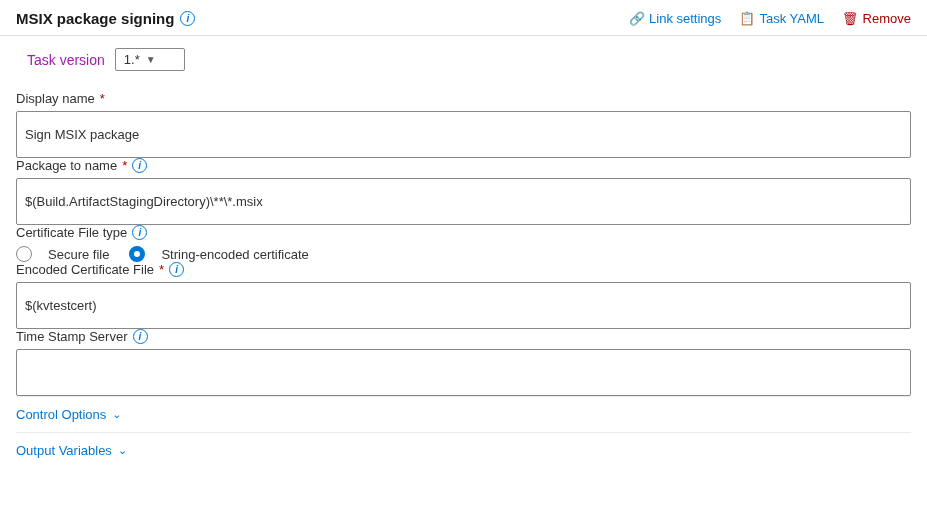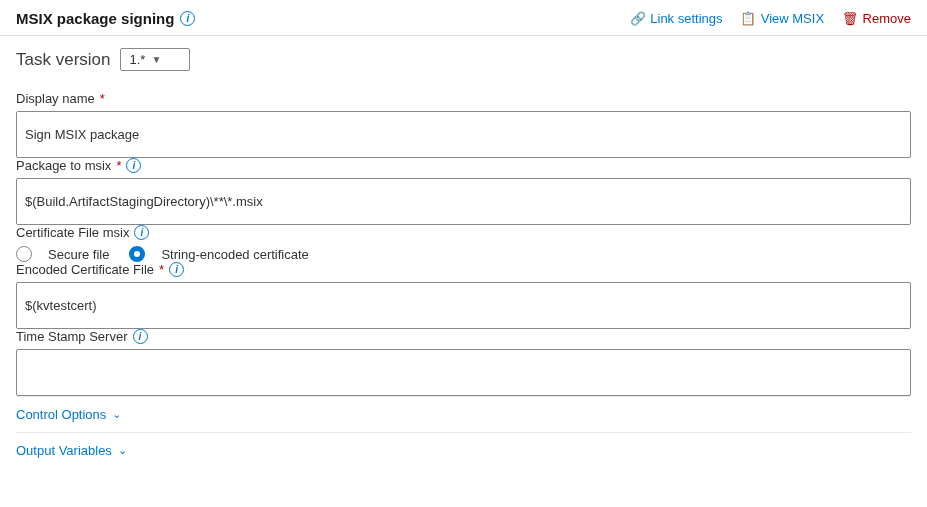--- a/index.html
+++ b/index.html
@@ -68,22 +68,23 @@
     }
 
     .task-version-row {
       display: flex;
       align-items: center;
       gap: 10px;
       margin-bottom: 20px;
     }
 
     .task-version-label {
-      font-size: 17px;
-      color: #404040;
+      font-size: 14px;
+      color: #a21caf;
+      margin-left: 11px;
     }
 
     .version-select {
       display: flex;
       align-items: center;
       border: 1px solid #8a8886;
       border-radius: 2px;
       padding: 3px 8px;
       cursor: pointer;
       background: #fff;
@@ -189,21 +190,21 @@
     <span class="header-title">MSIX package signing</span>
     <span class="info-icon">i</span>
   </div>
   <div class="header-right">
     <a class="header-action">
       <span>🔗</span>
       <span>Link settings</span>
     </a>
     <a class="header-action">
       <span>📋</span>
-      <span>View MSIX</span>
+      <span>Task YAML</span>
     </a>
     <a class="header-action" style="color:#a80000;">
       <span>🗑</span>
       <span>Remove</span>
     </a>
   </div>
 </div>
 
 <div class="content">
 
@@ -218,30 +219,30 @@
   <div class="field-group">
     <div class="field-label">
       <span>Display name</span>
       <span class="required-star">*</span>
     </div>
     <input type="text" class="field-input" value="Sign MSIX package" style="">
   </div>
 
   <div class="field-group">
     <div class="field-label">
-      <span>Package to msix</span>
+      <span>Package to name</span>
       <span class="required-star">*</span>
       <span class="info-icon">i</span>
     </div>
     <input type="text" class="field-input" value="$(Build.ArtifactStagingDirectory)\**\*.msix" style="">
   </div>
 
   <div class="field-group">
     <div class="field-label">
-      <span>Certificate File msix</span>
+      <span>Certificate File type</span>
       <span class="info-icon">i</span>
     </div>
     <div class="radio-group">
       <div class="radio-item">
         <span class="radio-circle"></span>
         <span class="radio-label">Secure file</span>
       </div>
       <div class="radio-item">
         <span class="radio-circle selected"></span>
         <span class="radio-label">String-encoded certificate</span>

